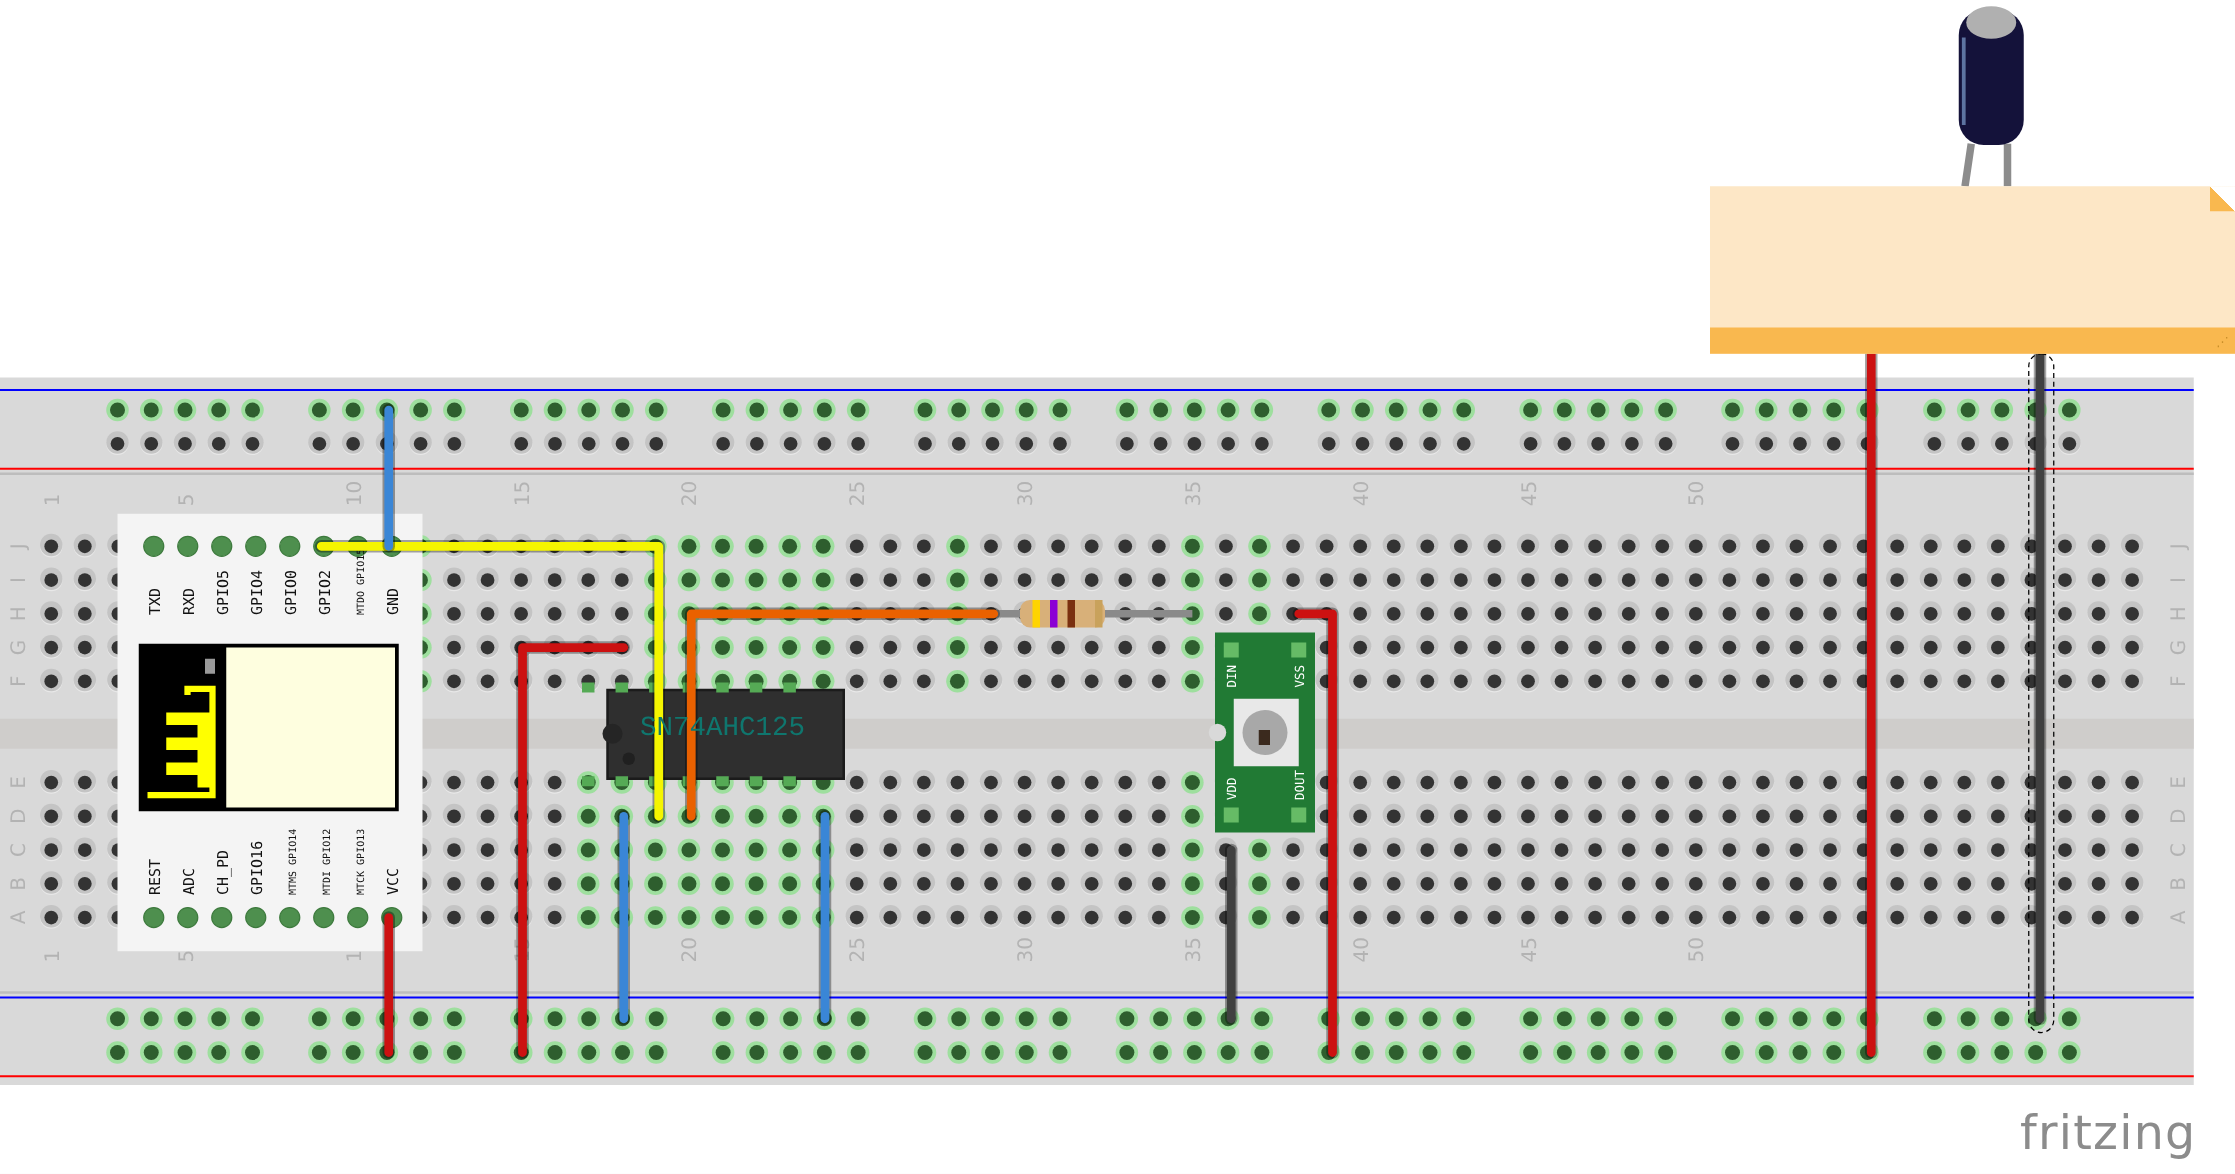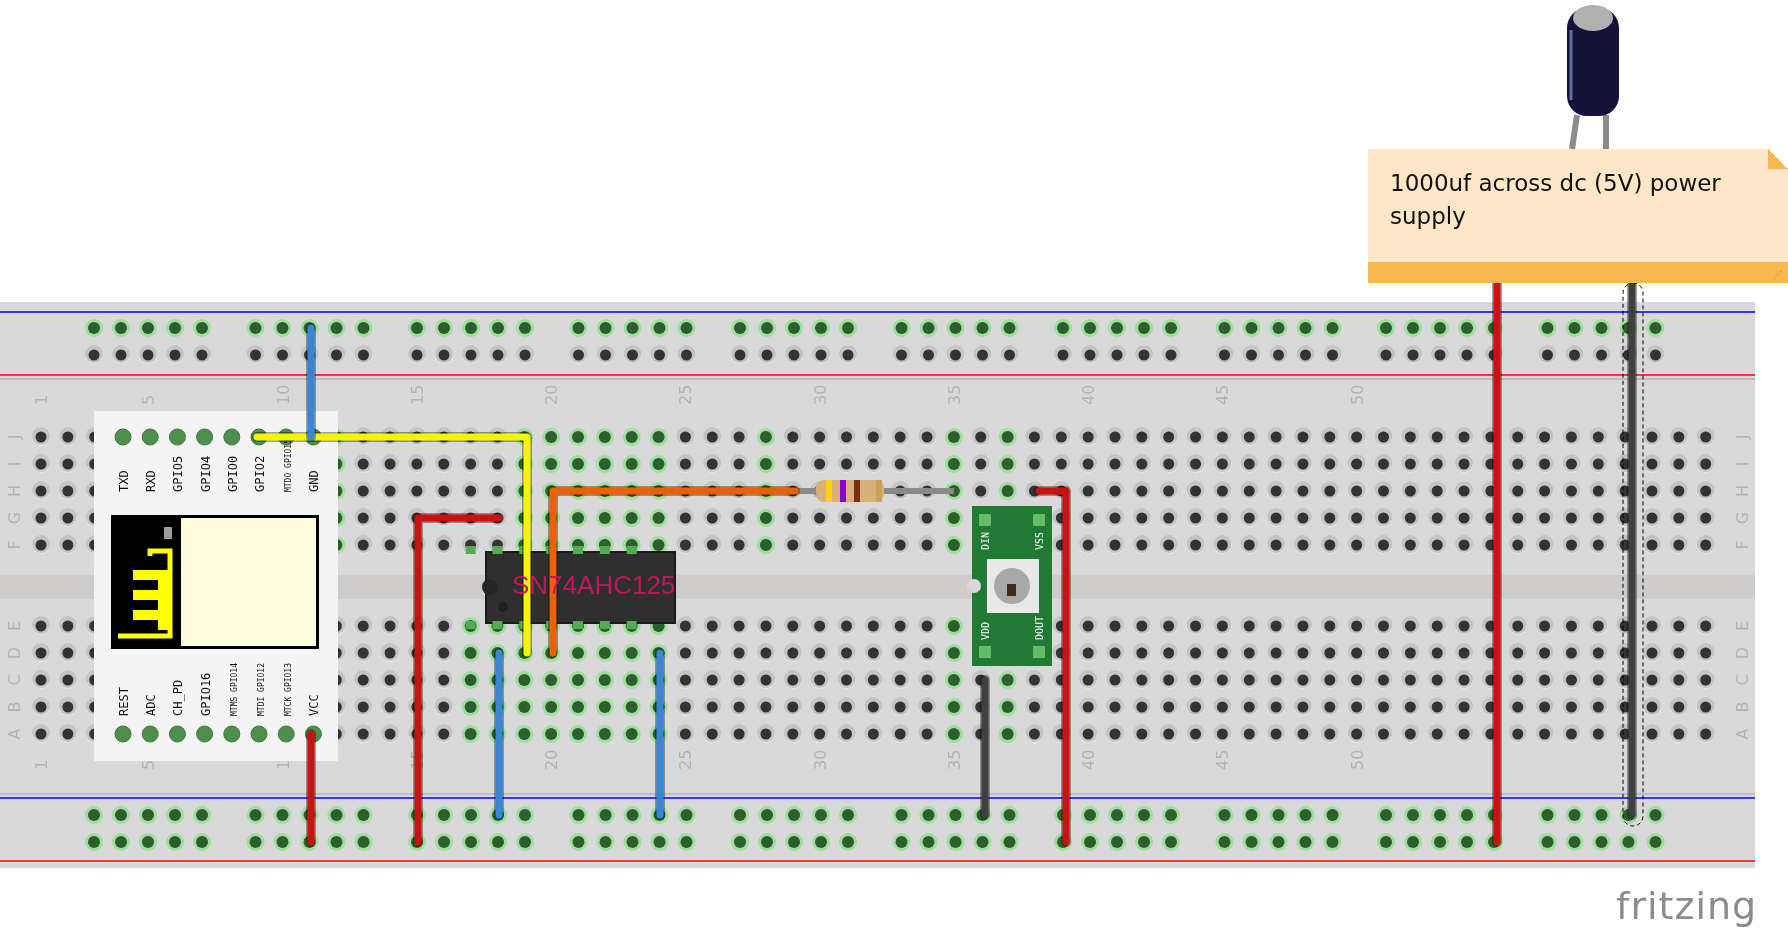--- a/index.html
+++ b/index.html
@@ -4,21 +4,21 @@
 <style>
   html,body{margin:0;padding:0;background:#ffffff;}
   body{width:1788px;height:939px;position:relative;overflow:hidden;font-family:"DejaVu Sans",sans-serif;}
   #canvas{position:absolute;left:0;top:0;}
   .note{position:absolute;left:1368px;top:149px;width:420px;height:134px;background:#fde7c6;}
   .note-fold2{position:absolute;right:0;top:0;width:20px;height:20px;background:linear-gradient(225deg,#fff 50%,#f9b84f 50%);}
   .note-text{position:absolute;left:22px;top:18px;width:380px;font-family:"DejaVu Sans",sans-serif;font-size:23px;line-height:33px;color:#111;}
   .note-bar{position:absolute;left:0;bottom:0;width:100%;height:21px;background:#f9b84f;}
   .note-grip{position:absolute;right:4px;bottom:3px;font-size:10px;color:#c98f2a;letter-spacing:1px;}
   .logo{position:absolute;left:1616px;top:884px;font-family:"DejaVu Sans",sans-serif;font-size:38px;color:#8c8c8c;letter-spacing:1px;}
-  .chip-label{position:absolute;left:512px;top:570px;font-family:Liberation Sans, sans-serif;font-size:26px;color:#be185d;}
+  .chip-label{position:absolute;left:512px;top:570px;font-family:Liberation Mono, monospace;font-size:22px;color:#0f766e;}
 </style>
 </head>
 <body>
 
 <svg id="canvas" width="1788" height="939" xmlns="http://www.w3.org/2000/svg">
   <g id="board">
       <rect x="0" y="302" width="1755" height="566" fill="#d9d9d9"></rect>
       <rect x="0" y="575" width="1755" height="24" fill="#cfcdcb"></rect>
       <line x1="0" y1="312" x2="1755" y2="312" stroke="#0000ff" stroke-width="1.5"></line>
       <line x1="0" y1="375" x2="1755" y2="375" stroke="#ff0000" stroke-width="1.5"></line>
@@ -2393,19 +2393,18 @@
       <path d="M1632 283 L1632 815" stroke="rgba(0,0,0,0.35)" stroke-width="10" fill="none" stroke-linejoin="round" stroke-linecap="round"></path>
       <path d="M1632 283 L1632 815" stroke="#404040" stroke-width="7" fill="none" stroke-linejoin="round" stroke-linecap="round"></path>
       <rect x="1623" y="283" width="20" height="543" rx="10" fill="none" stroke="#000" stroke-dasharray="4 3" stroke-width="1"></rect>
     </g>
 </svg>
 
 <div class="chip-label">SN74AHC125</div>
 
 <div class="note">
   <div class="note-fold2"></div>
-  <div class="note-text">1000uf across dc (5V) power supply</div>
   <div class="note-bar">
       <span class="note-grip">⋰</span>
     </div>
 </div>
 
 <div class="logo">fritzing</div>
 
 </body></html>

